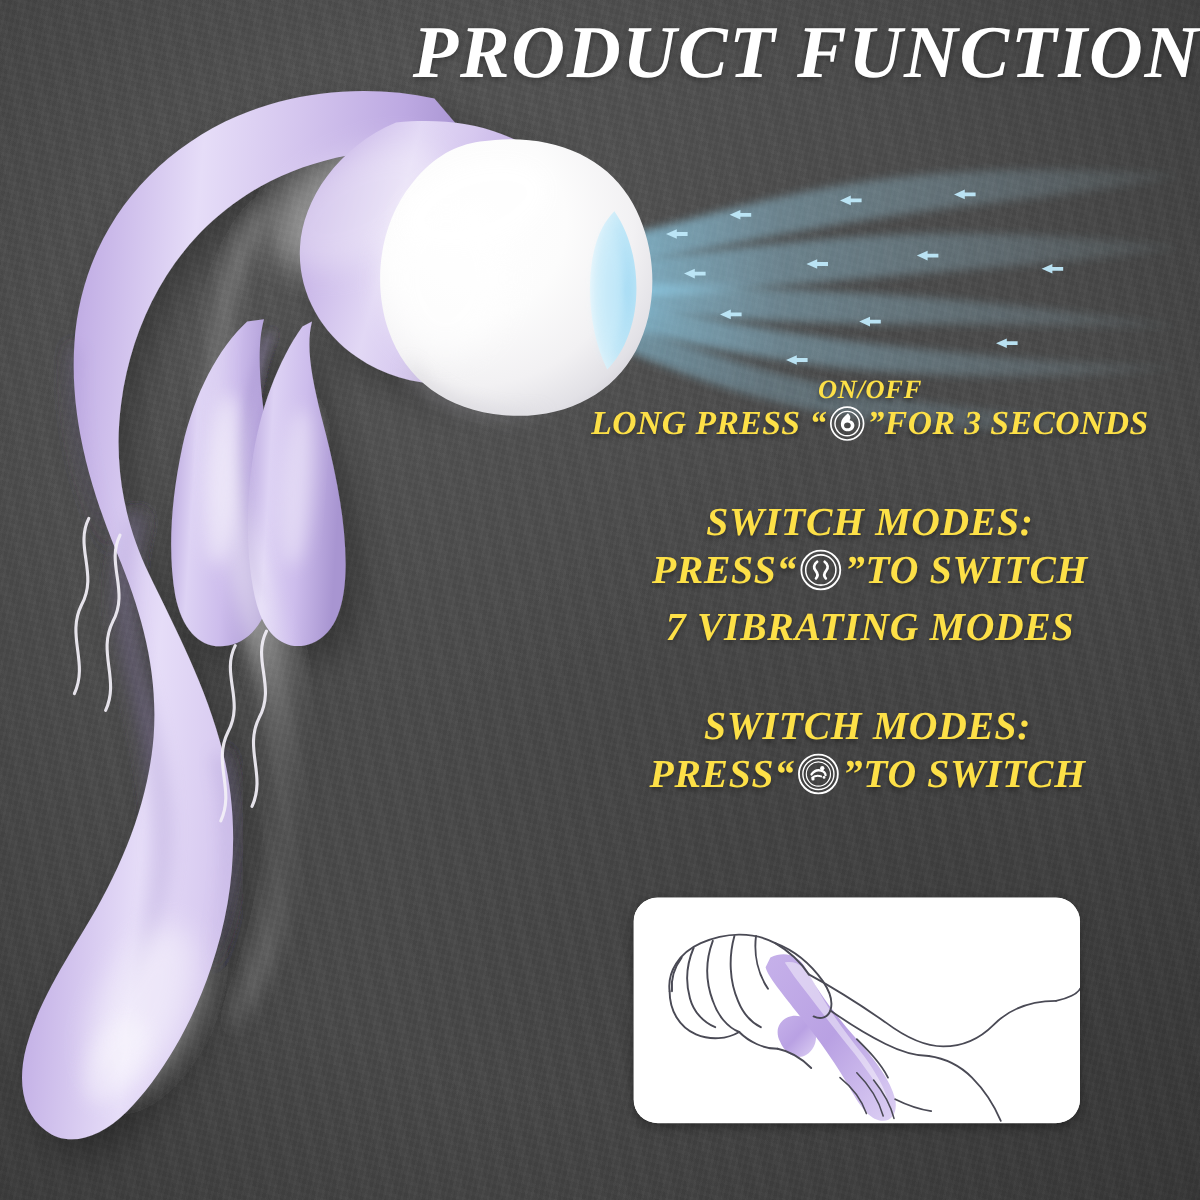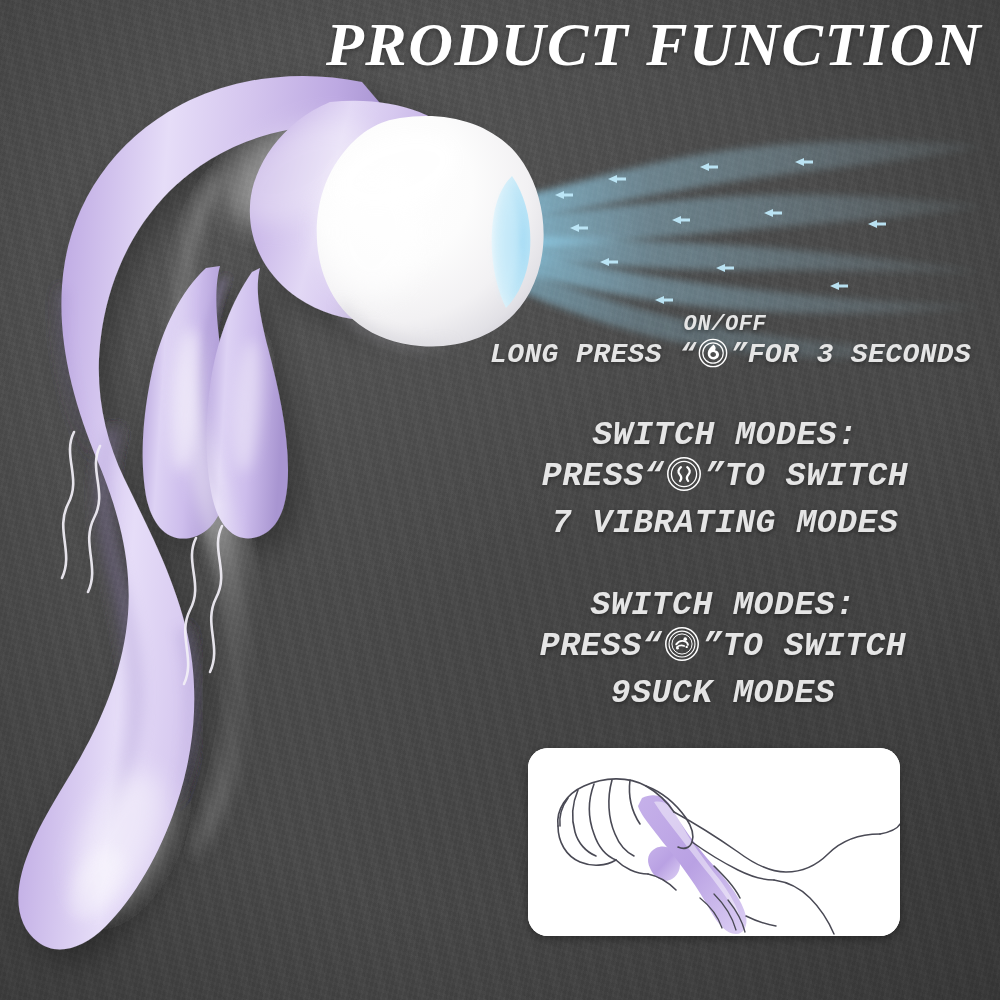--- a/index.html
+++ b/index.html
@@ -29,21 +29,21 @@
   }
   .bg-vignette {
     position:absolute; inset:0;
     background:radial-gradient(ellipse 78% 78% at 50% 48%, rgba(0,0,0,0) 55%, rgba(0,0,0,.22) 100%);
     pointer-events:none;
   }
 
   
   .title-block {
     position:absolute; top:12px; left:0; width:1000px;
-    text-align:right; padding-right:18px;
+    text-align:right; 
     z-index:30;
   }
   .title-line {
     display:block;
     color:#fff;
     font-family:"Liberation Serif", serif;
     font-weight:700; font-style:italic;
     font-size:62px; line-height:64px;
     letter-spacing:1.5px;
     text-shadow:0 2px 5px rgba(0,0,0,.35);
@@ -51,22 +51,22 @@
   }
 
   
   .product-layer { position:absolute; inset:0; z-index:10; }
   .product-svg { position:absolute; left:0; top:0; }
 
   
   .instr {
     position:absolute; z-index:28;
     text-align:center;
-    color:#e5e5e5;
-    font-family:Liberation Mono, monospace;
+    color:#fde047;
+    font-family:Liberation Serif, serif;
     font-weight:700; font-style:italic;
     text-shadow:0 2px 4px rgba(0,0,0,.4);
     white-space:nowrap;
   }
   .instr .ln { display:block; }
 
   #instr-power { left:490px; top:312px; width:470px; }
   #instr-power .ln1 { font-size:22px; line-height:26px; letter-spacing:.6px; }
   #instr-power .ln2 { font-size:28px; line-height:30px; letter-spacing:.4px; }
 
@@ -322,21 +322,20 @@
     <span class="ln"><span>PRESS“</span><span class="btn-glyph"><svg width="36" height="36" viewBox="0 0 40 40">
           <circle cx="20" cy="20" r="18" fill="none" stroke="#fff" stroke-width="1.7"></circle>
           <circle cx="20" cy="20" r="14.4" fill="none" stroke="#fff" stroke-width="1.3"></circle>
           <circle cx="20" cy="20" r="11.2" fill="none" stroke="#fff" stroke-width="1.1"></circle>
           <path d="M13.6 20.4 C15.6 17.4 19.0 16.0 22.4 16.8 C24.8 17.4 26.4 19.0 26.6 21.0" fill="none" stroke="#fff" stroke-width="2.1" stroke-linecap="round"></path>
           <path d="M14.2 23.4 C16.6 21.6 19.8 21.2 22.6 22.2" fill="none" stroke="#fff" stroke-width="1.8" stroke-linecap="round"></path>
           <circle cx="23.6" cy="14.6" r="2.0" fill="#fff"></circle>
           <circle cx="15.0" cy="24.6" r="1.5" fill="#fff"></circle>
           <circle cx="25.2" cy="23.2" r="1.3" fill="#fff"></circle>
         </svg></span><span>”TO SWITCH</span></span>
-    <span class="ln">9SUCK MODES</span>
   </div>
 
   <div id="usage-card">
     <svg width="372" height="188" viewBox="0 0 372 188">
       <defs>
         <linearGradient id="gToyLine" x1="0" y1="0" x2="1" y2="1">
           <stop offset="0" stop-color="#c6b1ea"></stop>
           <stop offset="0.5" stop-color="#b9a1e3"></stop>
           <stop offset="1" stop-color="#ddd0f4"></stop>
         </linearGradient>

